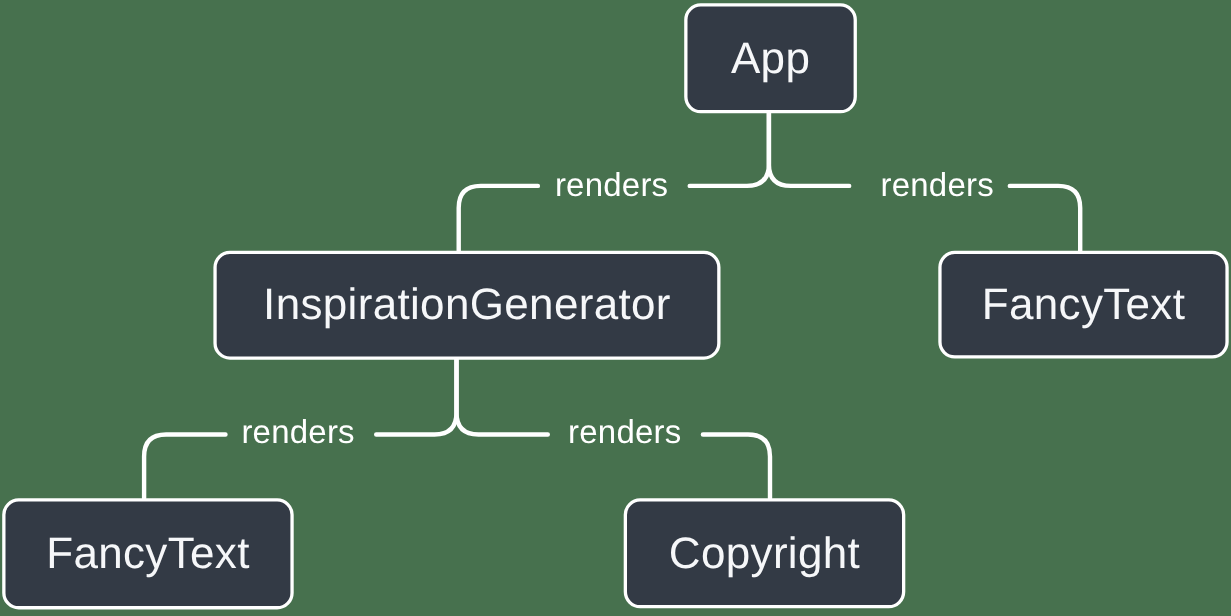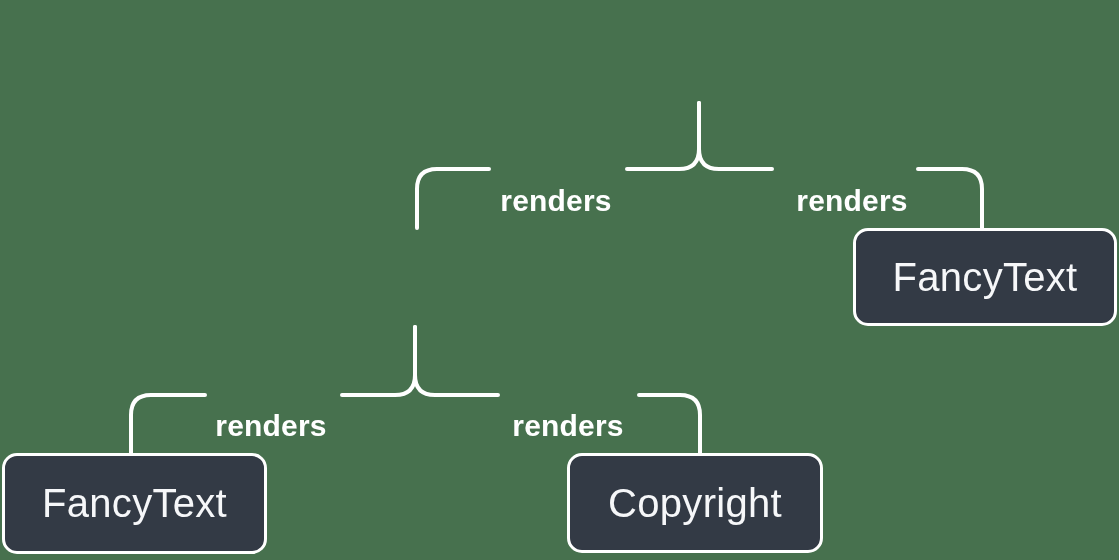--- a/index.html
+++ b/index.html
@@ -46,24 +46,23 @@
     font-size:40px;
     font-weight:500;
     letter-spacing:0.3px;
     white-space:nowrap;
   }
   .edge-label{
     position:absolute;
     transform:translate(-50%,-50%);
     color:var(--label-text);
     font-size:30px;
-    font-weight:700;
+    font-weight:400;
     letter-spacing:0.2px;
     white-space:nowrap;
-    margin-top:32px;
   }
 </style>
 </head>
 <body>
 
 <div class="canvas">
 
   <svg class="edges-svg" viewBox="0 0 1119 560" xmlns="http://www.w3.org/2000/svg">
 
     <g>
@@ -85,21 +84,27 @@
       <path d="M415,327 L415,375 Q415,395 435,395 L498,395"></path>
       <path d="M639,395 L680,395 Q700,395 700,415 L700,453"></path>
     </g>
   </svg>
 
   <span class="edge-label" style="left:556px;top:169px">renders</span>
   <span class="edge-label" style="left:852px;top:169px">renders</span>
   <span class="edge-label" style="left:271px;top:394px">renders</span>
   <span class="edge-label" style="left:568px;top:394px">renders</span>
 
+  <div class="node" style="left:622px;top:3px;width:157px;height:100px">
+    <span>App</span>
+  </div>
 
+  <div class="node" style="left:194px;top:228px;width:461px;height:99px">
+    <span>InspirationGenerator</span>
+  </div>
 
   <div class="node" style="left:853px;top:228px;width:264px;height:98px">
     <span>FancyText</span>
   </div>
 
   <div class="node" style="left:2px;top:453px;width:265px;height:101px">
     <span>FancyText</span>
   </div>
 
   <div class="node" style="left:567px;top:453px;width:256px;height:100px">

